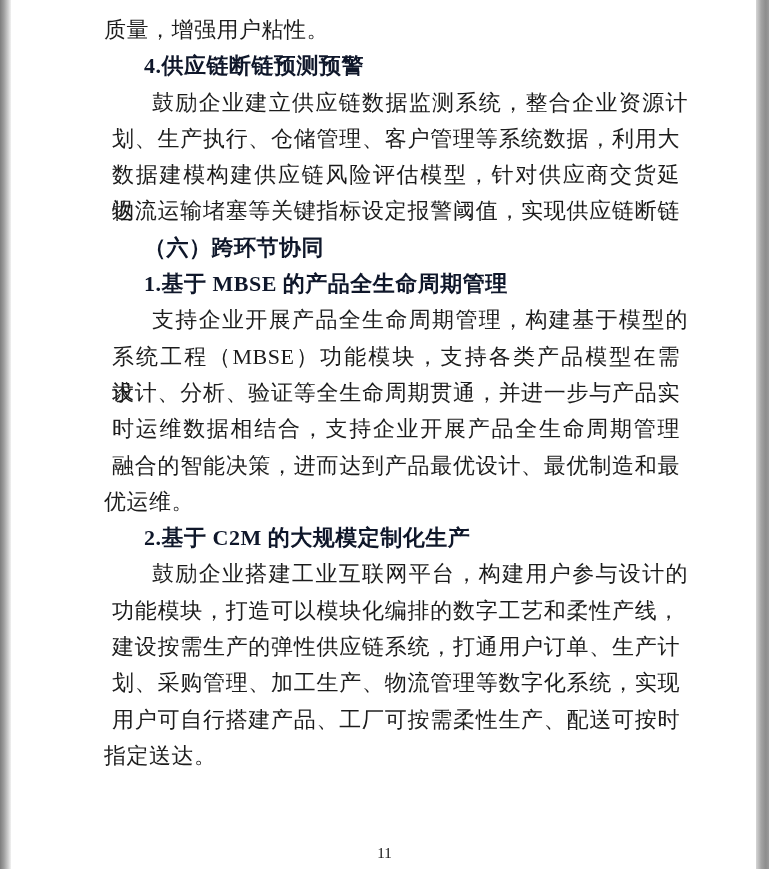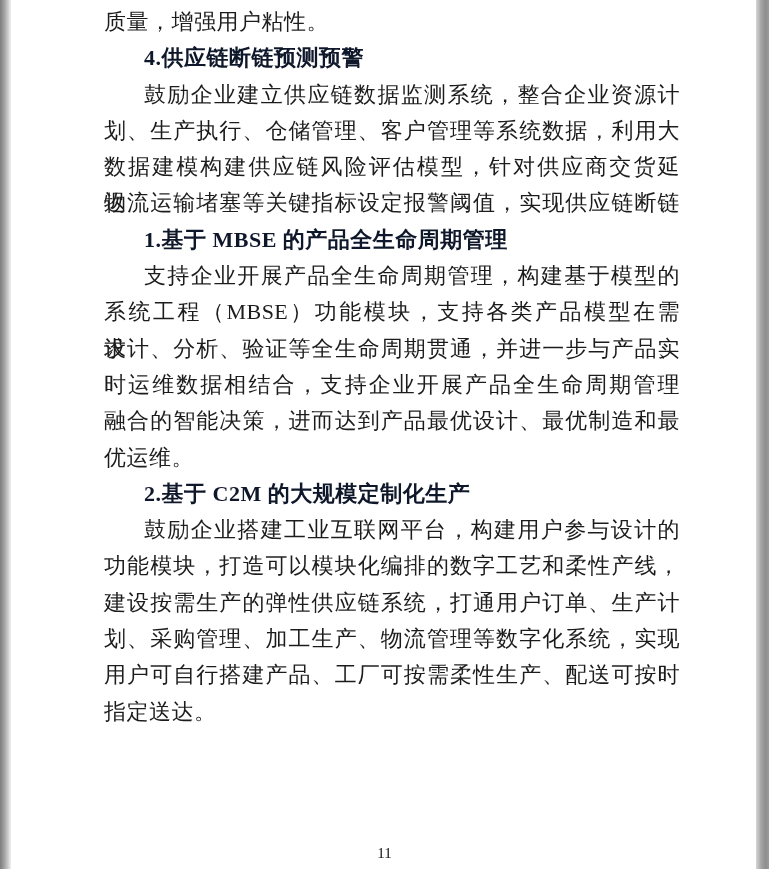--- a/index.html
+++ b/index.html
@@ -24,36 +24,37 @@
   .edge-right {
     position: absolute;
     right: 0; top: 0;
     width: 13px; height: 869px;
     background: linear-gradient(90deg, #d6d6d6 0%, #a3a3a3 40%, #8e8e8e 75%, #9a9a9a 100%);
   }
   
   .text-block {
     position: absolute;
     left: 104px;
-    top: 4px;
+    top: 12px;
     width: 576px;
   }
   .line {
     height: 36.3px;
     line-height: 36.3px;
     font-size: 22px;
     color: #1c1c1c;
     white-space: nowrap;
     letter-spacing: 0.5px;
   }
   
   .line.just {
     white-space: normal;
     text-align: justify;
     text-align-last: justify;
+    margin-left: 8px;
   }
   
   .line.end {
     text-align: left;
   }
   
   .line.indent {
     padding-left: 40px;
   }
   .line.indent.just {
@@ -80,20 +81,21 @@
 <div class="edge-left"></div>
 <div class="edge-right"></div>
 
 <div class="text-block">
   <div class="line end">质量，增强用户粘性。</div>
   <div class="line heading indent">4.供应链断链预测预警</div>
   <div class="line just indent">鼓励企业建立供应链数据监测系统，整合企业资源计</div>
   <div class="line just">划、生产执行、仓储管理、客户管理等系统数据，利用大</div>
   <div class="line just">数据建模构建供应链风险评估模型，针对供应商交货延迟、</div>
   <div class="line just">物流运输堵塞等关键指标设定报警阈值，实现供应链断链</div>
+  <div class="line heading indent">（六）跨环节协同</div>
   <div class="line heading indent">1.基于 MBSE 的产品全生命周期管理</div>
   <div class="line just indent">支持企业开展产品全生命周期管理，构建基于模型的</div>
   <div class="line just">系统工程（MBSE）功能模块，支持各类产品模型在需求、</div>
   <div class="line just">设计、分析、验证等全生命周期贯通，并进一步与产品实</div>
   <div class="line just">时运维数据相结合，支持企业开展产品全生命周期管理</div>
   <div class="line just">融合的智能决策，进而达到产品最优设计、最优制造和最</div>
   <div class="line end">优运维。</div>
   <div class="line heading indent">2.基于 C2M 的大规模定制化生产</div>
   <div class="line just indent">鼓励企业搭建工业互联网平台，构建用户参与设计的</div>
   <div class="line just">功能模块，打造可以模块化编排的数字工艺和柔性产线，</div>

